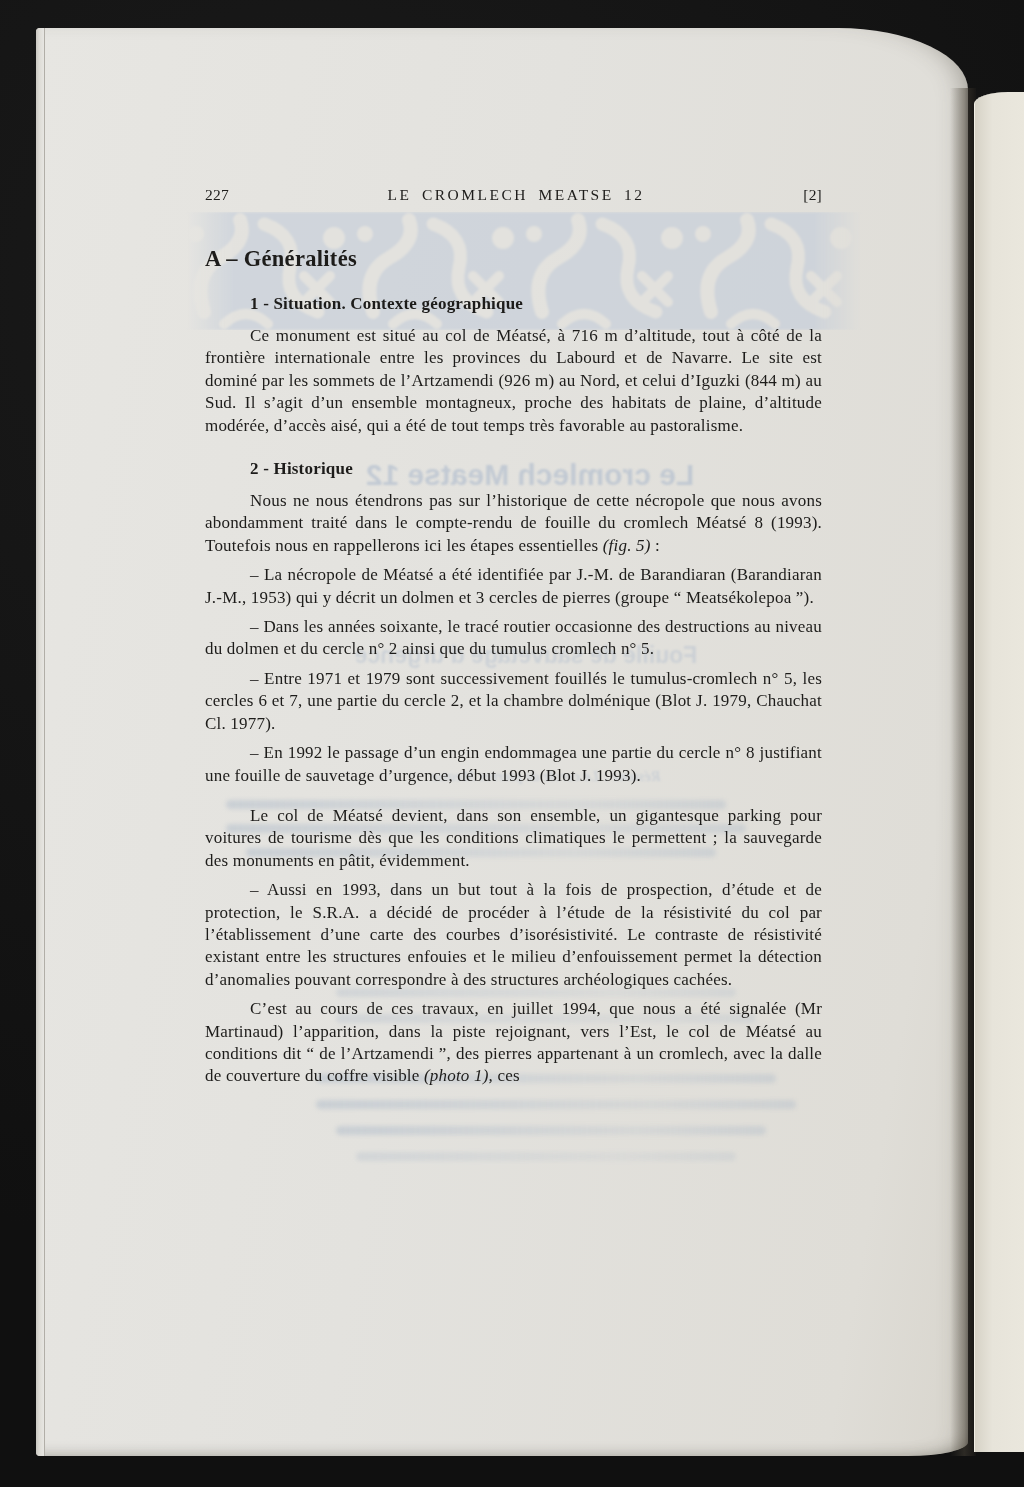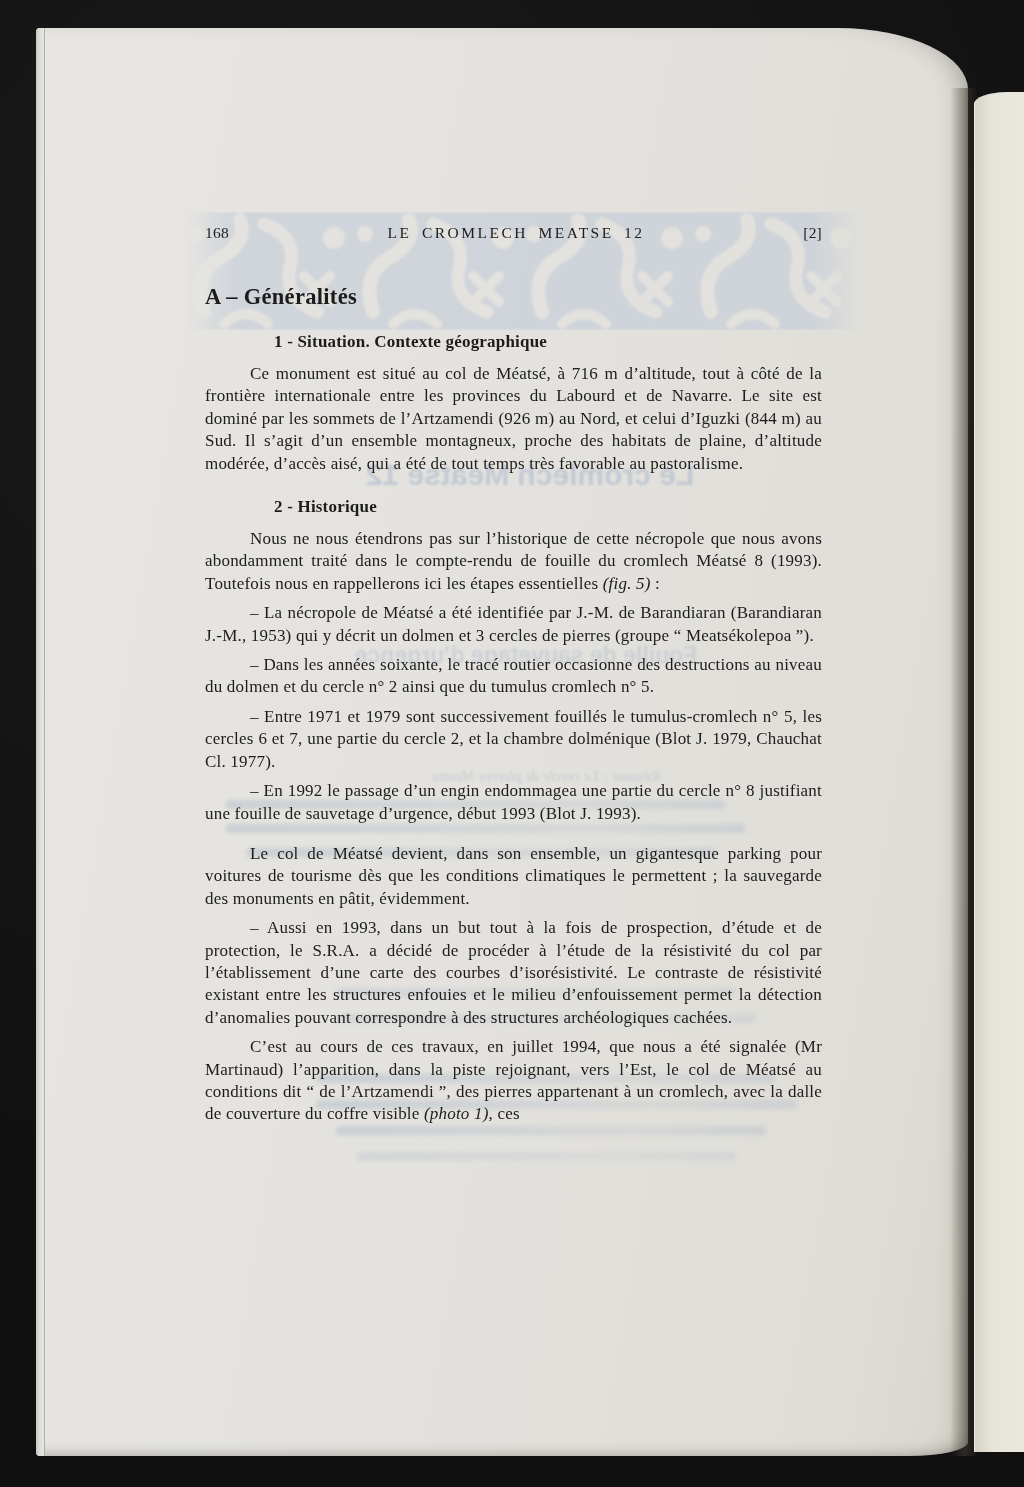--- a/index.html
+++ b/index.html
@@ -54,23 +54,23 @@
   .noise{
     position:absolute;height:9px;border-radius:5px;filter:blur(2.2px);
     background:linear-gradient(90deg,rgba(160,176,196,.38),rgba(160,176,196,.16) 70%,rgba(160,176,196,.3));
   }
   
   .content{
     position:absolute;left:169px;top:158px;width:617px;
     color:#1d1c1a;font-size:17px;line-height:22.4px;letter-spacing:.2px;
   }
   .header{display:flex;justify-content:space-between;align-items:baseline;font-size:15.5px;line-height:18px;}
-  .running{letter-spacing:2.5px;word-spacing:4px;margin-top:38px;}
+  .running{letter-spacing:2.5px;word-spacing:4px;}
   h1{font-size:22.5px;line-height:26px;margin:42px 0 16px;font-weight:bold;letter-spacing:.3px;}
-  h2{font-size:17px;line-height:20px;margin:22px 0 0 69px;font-weight:bold;}
+  h2{font-size:17px;line-height:20px;margin:22px 0 0 45px;font-weight:bold;}
   .content p{margin:7px 0 0;text-indent:45px;text-align:justify;}
   .content p.mt11{margin-top:11px;}
   .content p.mt18{margin-top:18px;}
   em{font-style:italic;}
 </style>
 </head>
 <body>
 
 <div class="page">
 
@@ -98,21 +98,21 @@
   <div class="noise" style="left:210px;top:820px;width:470px"></div>
   <div class="noise" style="left:300px;top:960px;width:400px;opacity:.7"></div>
   <div class="noise" style="left:300px;top:986px;width:420px;opacity:.7"></div>
   <div class="noise" style="left:280px;top:1046px;width:460px"></div>
   <div class="noise" style="left:280px;top:1072px;width:480px"></div>
   <div class="noise" style="left:300px;top:1098px;width:430px"></div>
   <div class="noise" style="left:320px;top:1124px;width:380px;opacity:.65"></div>
 
   <div class="content">
     <div class="header">
-      <span>168</span>
+      <span>227</span>
       <span class="running">LE CROMLECH MEATSE 12</span>
       <span>[2]</span>
     </div>
 
     <h1>A – Généralités</h1>
 
     <h2>1 - Situation. Contexte géographique</h2>
     <p class="mt11">Ce monument est situé au col de Méatsé, à 716 m d’altitude, tout à côté de la frontière internationale entre les provinces du Labourd et de Navarre. Le site est dominé par les sommets de l’Artzamendi (926 m) au Nord, et celui d’Iguzki (844 m) au Sud. Il s’agit d’un ensemble montagneux, proche des habitats de plaine, d’altitude modérée, d’accès aisé, qui a été de tout temps très favorable au pastoralisme.</p>
 
     <h2>2 - Historique</h2>

